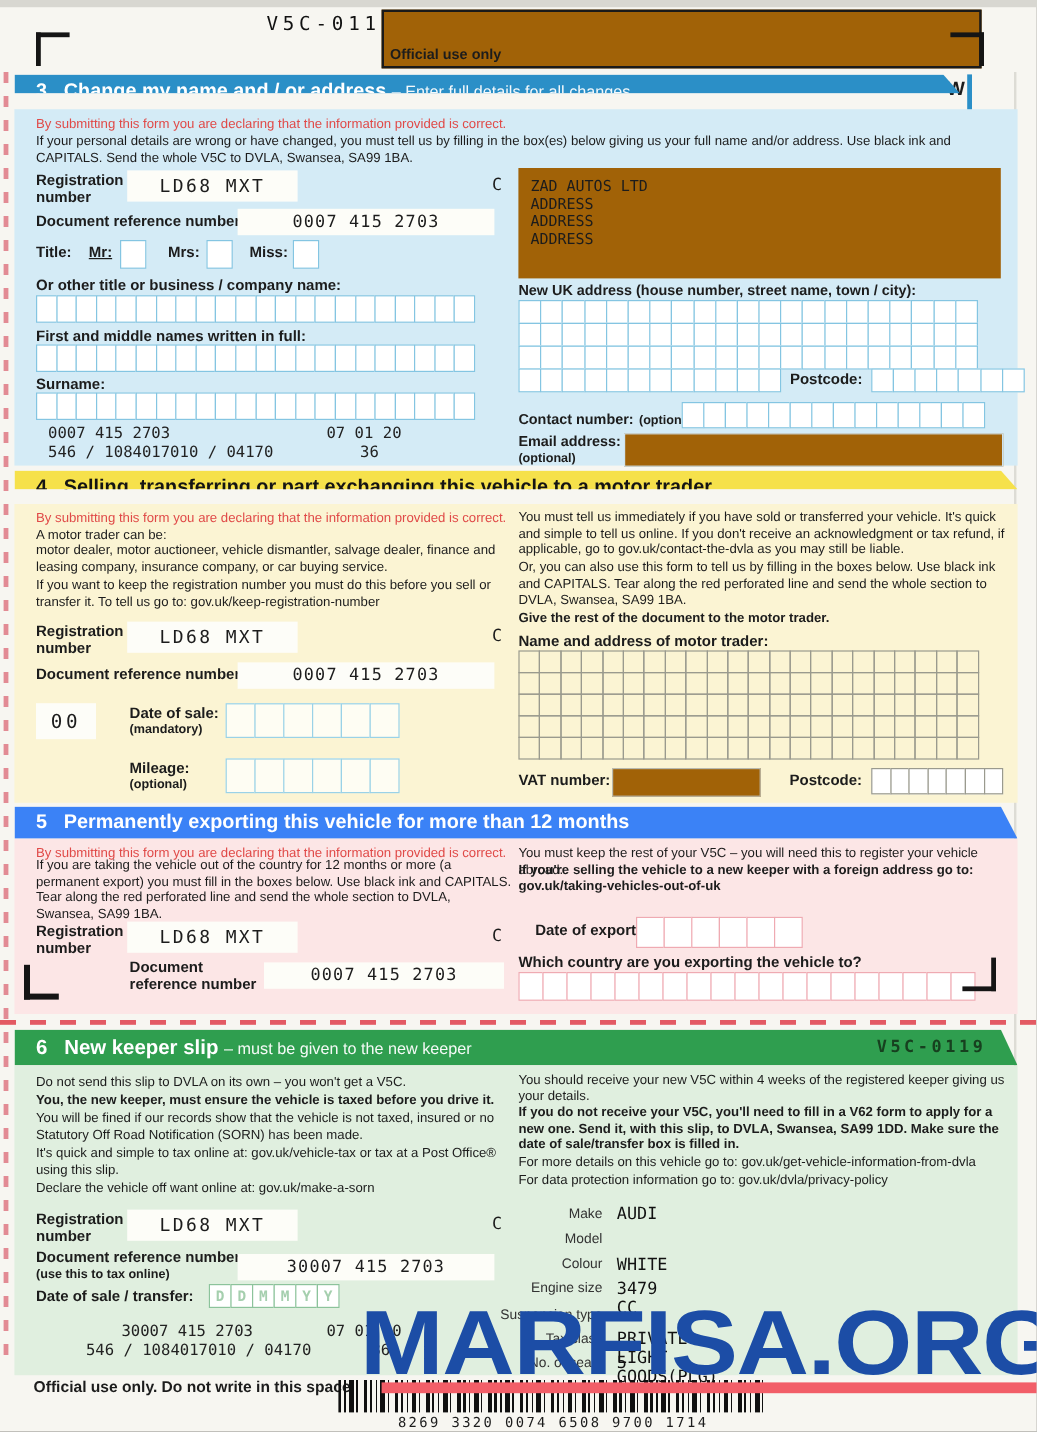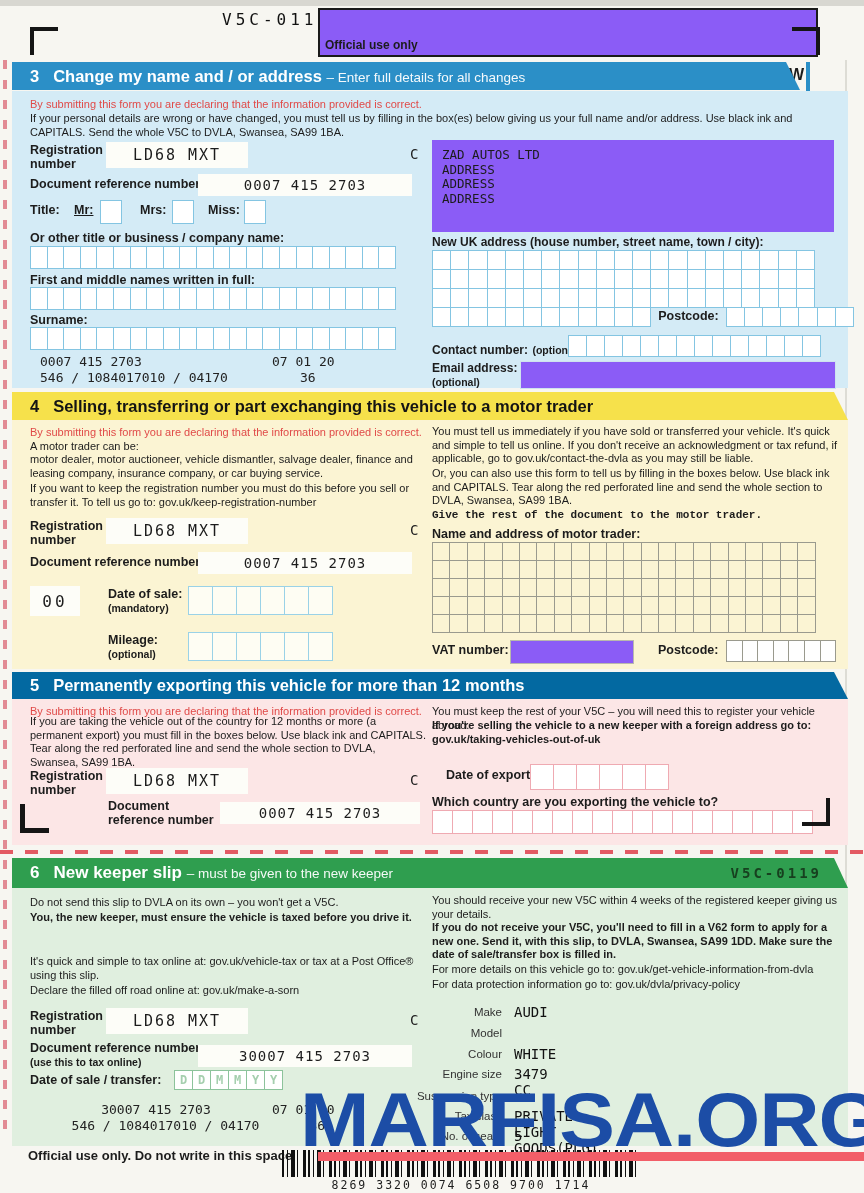--- a/index.html
+++ b/index.html
@@ -7,29 +7,29 @@
         font-family:"Liberation Sans",sans-serif;color:#1c1c1c;}
   .abs{position:absolute;}
   .mono{font-family:"DejaVu Sans Mono",monospace;}
   .b{font-weight:bold;}
   .red{color:#e04a48;}
   .p{font-size:11px;line-height:13.5px;}
   .lbl{font-size:12.5px;font-weight:bold;line-height:13.5px;}
   .note{font-size:10.5px;font-weight:bold;}
   
   .sec{position:absolute;left:12px;width:836px;}
-  .sechead{position:relative;height:28px;color:#fff;font-size:16.5px;font-weight:bold;line-height:28px;
+  .sechead{position:relative;height:16px;color:#fff;font-size:16.5px;font-weight:bold;line-height:28px;
            padding-left:18px;clip-path:polygon(0 0,calc(100% - 14px) 0,100% 100%,0 100%);box-sizing:border-box;}
   .sechead .num{margin-right:14px;}
   .sechead .sub{font-weight:normal;font-size:13.5px;opacity:.95;}
   .secbody{position:absolute;left:0;width:836px;}
   
   .valbox{background:#fdfdf8;display:flex;align-items:center;justify-content:center;
           font-family:"DejaVu Sans Mono",monospace;}
-  .whitebox{background:#8b5cf6;}
+  .whitebox{background:#a16207;}
   
   .bxr{display:flex;}
   .bx{box-sizing:border-box;background:#fff;margin-left:-1px;flex:0 0 auto;
       display:flex;align-items:center;justify-content:center;}
   .bx:first-child{margin-left:0;}
   .g3 .bx{width:17.6px;height:23px;border:1px solid #84c5e2;}
   .ga .bx{width:19.2px;height:20px;border:1px solid #84c5e2;}
   .gc .bx{width:19px;height:22px;border:1px solid #84c5e2;}
   .gd .bx{width:25px;height:29px;border:1px solid #9ad2e7;background:#fefdf3;}
   .gt .bx{width:18.4px;height:19px;border:1px solid #9a9a8e;background:transparent;}
@@ -328,21 +328,21 @@
     </div>
     <div class="secbody" style="top:28px;height:249px;background:#fbf4d3;"></div>
 
     <div class="abs p red" style="left:18px;top:34px;">By submitting this form you are declaring that the information provided is correct.</div>
     <div class="abs p" style="left:18px;top:48px;">A motor trader can be:</div>
     <div class="abs p" style="left:18px;top:61px;width:392px;">motor dealer, motor auctioneer, vehicle dismantler, salvage dealer, finance and leasing company, insurance company, or car buying service.</div>
     <div class="abs p" style="left:18px;top:90px;width:392px;">If you want to keep the registration number you must do this before you sell or transfer it. To tell us go to: gov.uk/keep-registration-number</div>
 
     <div class="abs p" style="left:420px;top:33px;width:410px;">You must tell us immediately if you have sold or transferred your vehicle. It's quick and simple to tell us online. If you don't receive an acknowledgment or tax refund, if applicable, go to gov.uk/contact-the-dvla as you may still be liable.</div>
     <div class="abs p" style="left:420px;top:75px;width:410px;">Or, you can also use this form to tell us by filling in the boxes below. Use black ink and CAPITALS. Tear along the red perforated line and send the whole section to DVLA, Swansea, SA99 1BA.</div>
-    <div class="abs p b" style="left:420px;top:117px;width:410px;font-family:Liberation Mono, monospace;">Give the rest of the document to the motor trader.</div>
+    <div class="abs p b" style="left:420px;top:117px;width:410px;">Give the rest of the document to the motor trader.</div>
 
     <div class="abs lbl" style="left:420px;top:136px;">Name and address of motor trader:</div>
     <div class="abs bxr gt" style="left:420px;top:150px;">
         <div class="bx"></div>
         <div class="bx"></div>
         <div class="bx"></div>
         <div class="bx"></div>
         <div class="bx"></div>
         <div class="bx"></div>
         <div class="bx"></div>
@@ -501,21 +501,21 @@
         <div class="bx"></div>
         <div class="bx"></div>
         <div class="bx"></div>
         <div class="bx"></div>
         <div class="bx"></div>
         <div class="bx"></div>
       </div>
   </div>
 
   <div class="sec" style="top:672px;height:172px;">
-    <div class="sechead" style="background:#0369a1;height:27px;line-height:27px;">
+    <div class="sechead" style="background:#3b82f6;height:27px;line-height:27px;">
       <span class="num">5</span><span>Permanently exporting this vehicle for more than 12 months</span>
     </div>
     <div class="secbody" style="top:27px;height:146px;background:#fce6e6;"></div>
 
     <div class="abs p red" style="left:18px;top:33px;">By submitting this form you are declaring that the information provided is correct.</div>
     <div class="abs p" style="left:18px;top:43px;width:396px;">If you are taking the vehicle out of the country for 12 months or more (a permanent export) you must fill in the boxes below. Use black ink and CAPITALS. Tear along the red perforated line and send the whole section to DVLA, Swansea, SA99 1BA.</div>
 
     <div class="abs p" style="left:420px;top:33px;width:412px;">You must keep the rest of your V5C – you will need this to register your vehicle abroad.</div>
     <div class="abs p b" style="left:420px;top:47px;width:412px;">
       <div>If you're selling the vehicle to a new keeper with a foreign address go to:</div>
@@ -570,22 +570,23 @@
   <div class="sec" style="top:858px;height:288px;">
     <div class="sechead" style="background:#2f9e4f;height:30px;line-height:30px;font-size:17px;">
       <span class="num">6</span><span>New keeper slip</span>
       <span class="sub">– must be given to the new keeper</span>
       <span class="mono b" style="position:absolute;right:26px;top:0;font-size:14px;letter-spacing:3px;color:#17401f;">V5C-0119</span>
     </div>
     <div class="secbody" style="top:30px;height:258px;background:#e0efdf;"></div>
 
     <div class="abs p" style="left:18px;top:38px;width:398px;">Do not send this slip to DVLA on its own – you won't get a V5C.</div>
     <div class="abs p b" style="left:18px;top:53px;width:398px;">You, the new keeper, must ensure the vehicle is taxed before you drive it.</div>
+    <div class="abs p" style="left:18px;top:68px;width:398px;">You will be fined if our records show that the vehicle is not taxed, insured or no Statutory Off Road Notification (SORN) has been made.</div>
     <div class="abs p" style="left:18px;top:97px;width:398px;">It's quick and simple to tax online at: gov.uk/vehicle-tax or tax at a Post Office® using this slip.</div>
-    <div class="abs p" style="left:18px;top:126px;width:398px;">Declare the filled off road online at: gov.uk/make-a-sorn</div>
+    <div class="abs p" style="left:18px;top:126px;width:398px;">Declare the vehicle off want online at: gov.uk/make-a-sorn</div>
 
     <div class="abs p" style="left:420px;top:36px;width:412px;">You should receive your new V5C within 4 weeks of the registered keeper giving us your details.</div>
     <div class="abs p b" style="left:420px;top:63px;width:412px;">If you do not receive your V5C, you'll need to fill in a V62 form to apply for a new one. Send it, with this slip, to DVLA, Swansea, SA99 1DD. Make sure the date of sale/transfer box is filled in.</div>
     <div class="abs p" style="left:420px;top:105px;width:412px;">For more details on this vehicle go to: gov.uk/get-vehicle-information-from-dvla</div>
     <div class="abs p" style="left:420px;top:120px;width:412px;">For data protection information go to: gov.uk/dvla/privacy-policy</div>
 
     <div class="abs lbl" style="left:18px;top:152px;width:78px;">Registration number</div>
     <div class="abs valbox" style="left:94px;top:150px;width:142px;height:26px;font-size:15px;letter-spacing:2px;">LD68 MXT</div>
     <div class="abs mono" style="left:398px;top:154px;font-size:14px;">C</div>
 

